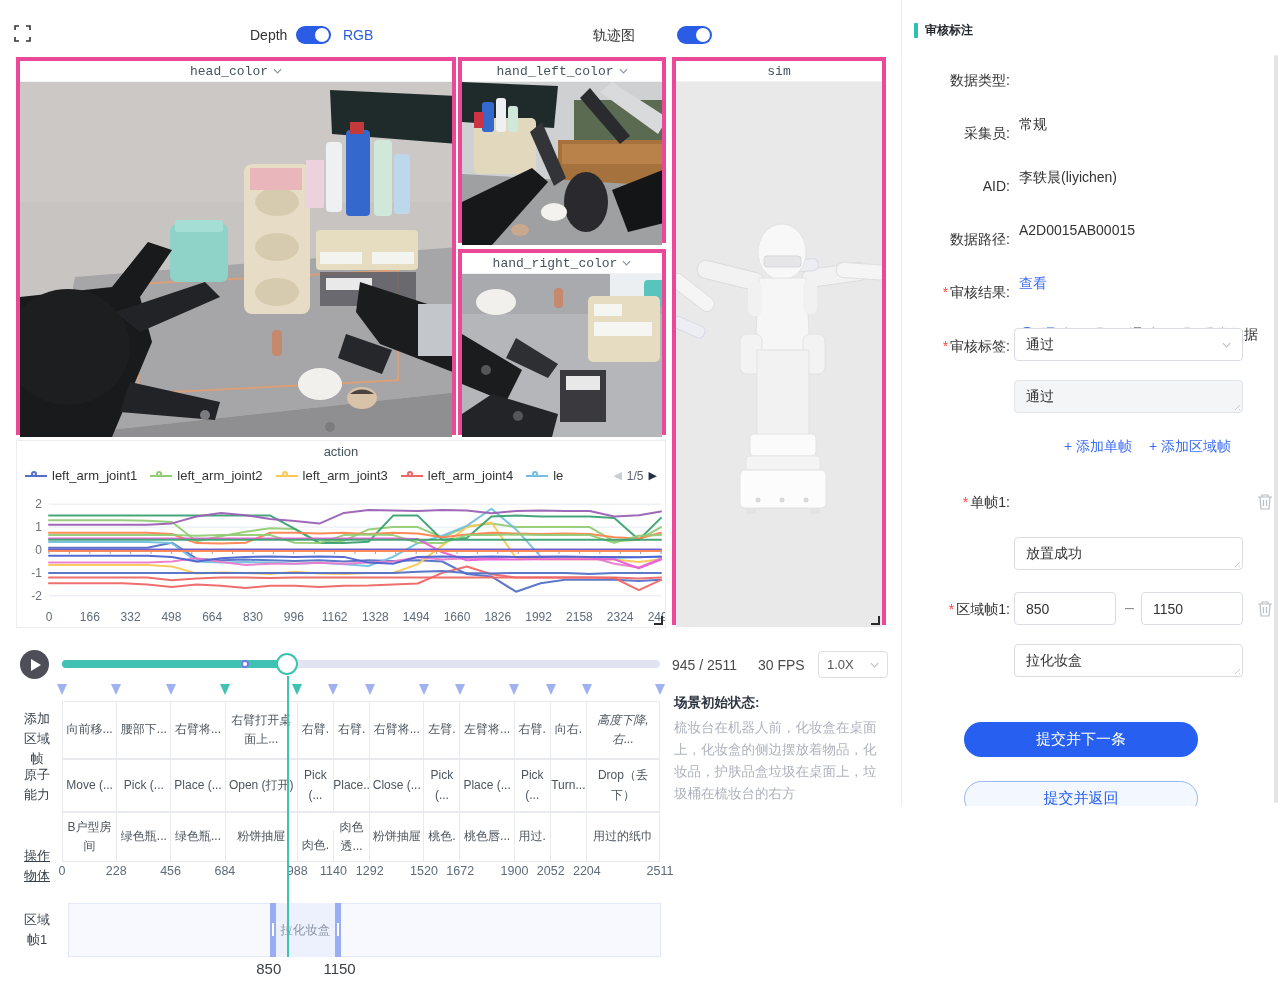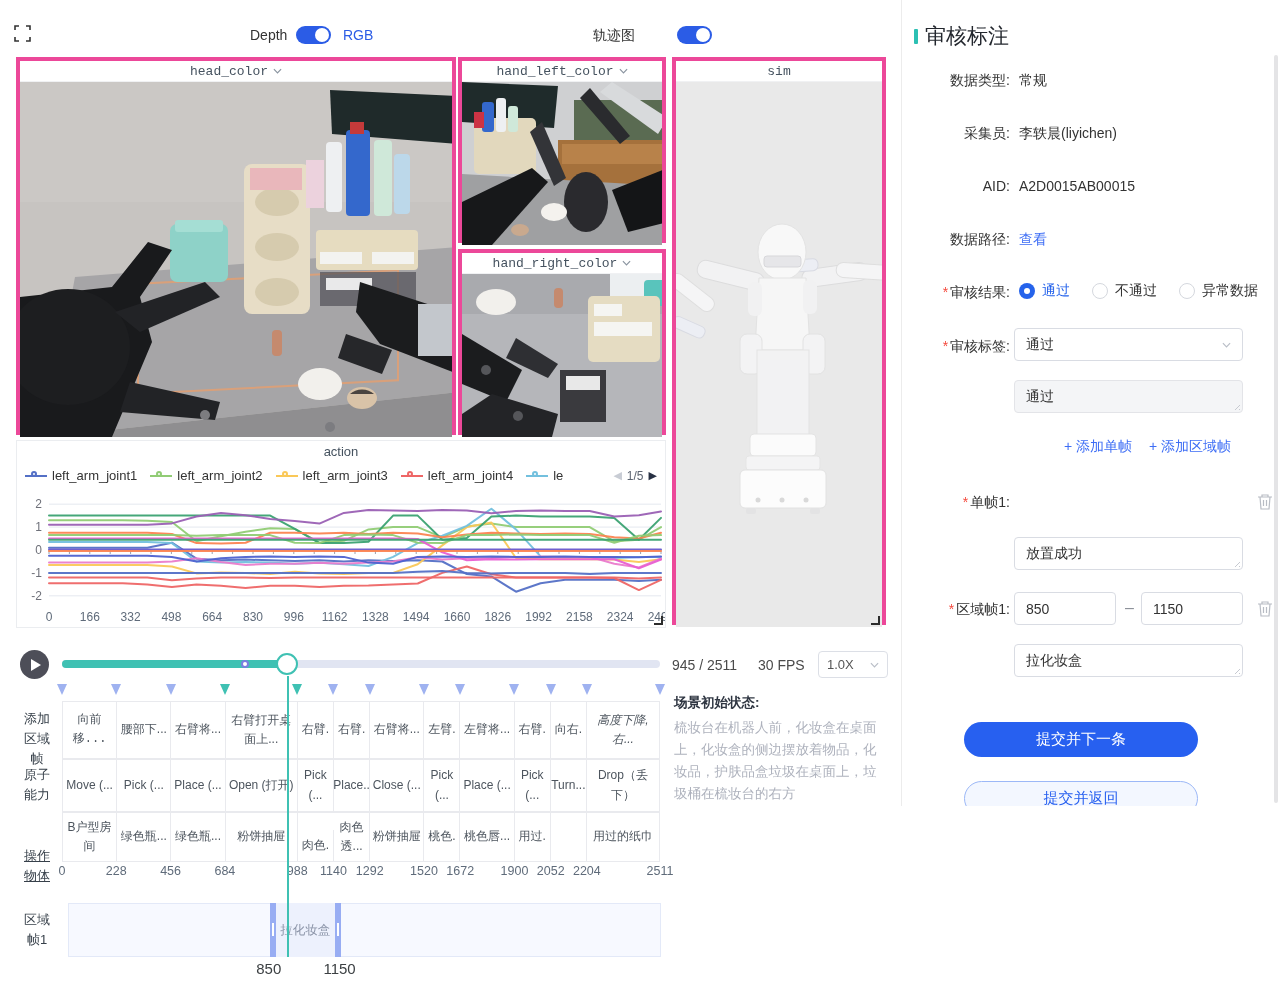--- a/index.html
+++ b/index.html
@@ -74,23 +74,23 @@
   
   #scene-box { left:674px; top:694px; width:214px; }
   #scene-title { font-size:13.5px; font-weight:bold; color:#2f3642; margin-bottom:5px; }
   #scene-text { font-size:13.5px; color:#aeb2bd; line-height:1.62; }
 
   
   #right-panel { left:901px; top:0; width:379px; height:806px; border-left:1px solid #ececec; background:#fff; overflow:hidden; }
   #rp-scrollbar { left:1274px; top:55px; width:4px; height:748px; border-radius:2px; background:#e4e4e6; }
   #rp-title-row { position:absolute; left:12px; top:22px; display:flex; align-items:center; gap:7px; }
   #rp-title-bar { width:4px; height:15px; background:#2cc0b3; border-radius:1px; }
-  #rp-title { font-size:21px; font-weight:normal; color:#23272e; }
+  #rp-title { font-size:12px; font-weight:bold; color:#23272e; }
   .fld-label { position:absolute; width:107px; text-align:right; font-size:14px; color:#333; }
-  .fld-value { position:absolute; left:117px; font-size:14px; color:#333; }
+  .fld-value { position:absolute; left:117px; font-size:14px; color:#333;margin-top:44px; }
   .req { color:#f5493d; margin-right:2px; }
   .link-blue { color:#3d6df5; cursor:pointer; }
   .radio { width:16px; height:16px; border-radius:50%; display:inline-block; vertical-align:-3px; }
   .radio.on { background:#2563eb; position:relative; }
   .radio.on::after { content:""; position:absolute; left:5px; top:5px; width:6px; height:6px; border-radius:50%; background:#fff; }
   .radio.off { background:#fff; border:1px solid #d5d8de; }
   .radio-item { display:inline-flex; align-items:center; gap:7px; margin-right:22px; font-size:14px; color:#333; }
   .radio-item.sel { color:#2563eb; }
   .input-box { position:absolute; border:1px solid #d9dce3; border-radius:4px; background:#fff;
     display:flex; align-items:center; padding:0 11px; font-size:14px; color:#333; }
@@ -432,21 +432,21 @@
       <div class="tri-marker" style="left: 418.991px;"></div>
       <div class="tri-marker" style="left: 455.19px;"></div>
       <div class="tri-marker" style="left: 509.489px;"></div>
       <div class="tri-marker" style="left: 545.688px;"></div>
       <div class="tri-marker" style="left: 581.887px;"></div>
       <div class="tri-marker" style="left: 655px;"></div>
     </div>
   <div id="table-layer">
       <div class="row-label" style="top: 709px;">添加区域帧</div>
       <div class="tl-row" style="top: 701px; height: 58px;">
-        <div class="tl-cell" style="width: 9.08005%; font-family: Liberation Mono, monospace;">向前移...</div>
+        <div class="tl-cell" style="width: 9.08005%;">向前移...</div>
         <div class="tl-cell" style="width: 9.08005%;">腰部下...</div>
         <div class="tl-cell" style="width: 9.08005%;">右臂将...</div>
         <div class="tl-cell" style="width: 12.1067%;">右臂打开桌面上...</div>
         <div class="tl-cell" style="width: 6.05337%;">右臂.</div>
         <div class="tl-cell" style="width: 6.05337%;">右臂.</div>
         <div class="tl-cell" style="width: 9.08005%;">右臂将...</div>
         <div class="tl-cell" style="width: 6.05337%;">左臂.</div>
         <div class="tl-cell" style="width: 9.08005%;">左臂将...</div>
         <div class="tl-cell" style="width: 6.05337%;">右臂.</div>
         <div class="tl-cell" style="width: 6.05337%;">向右.</div>

